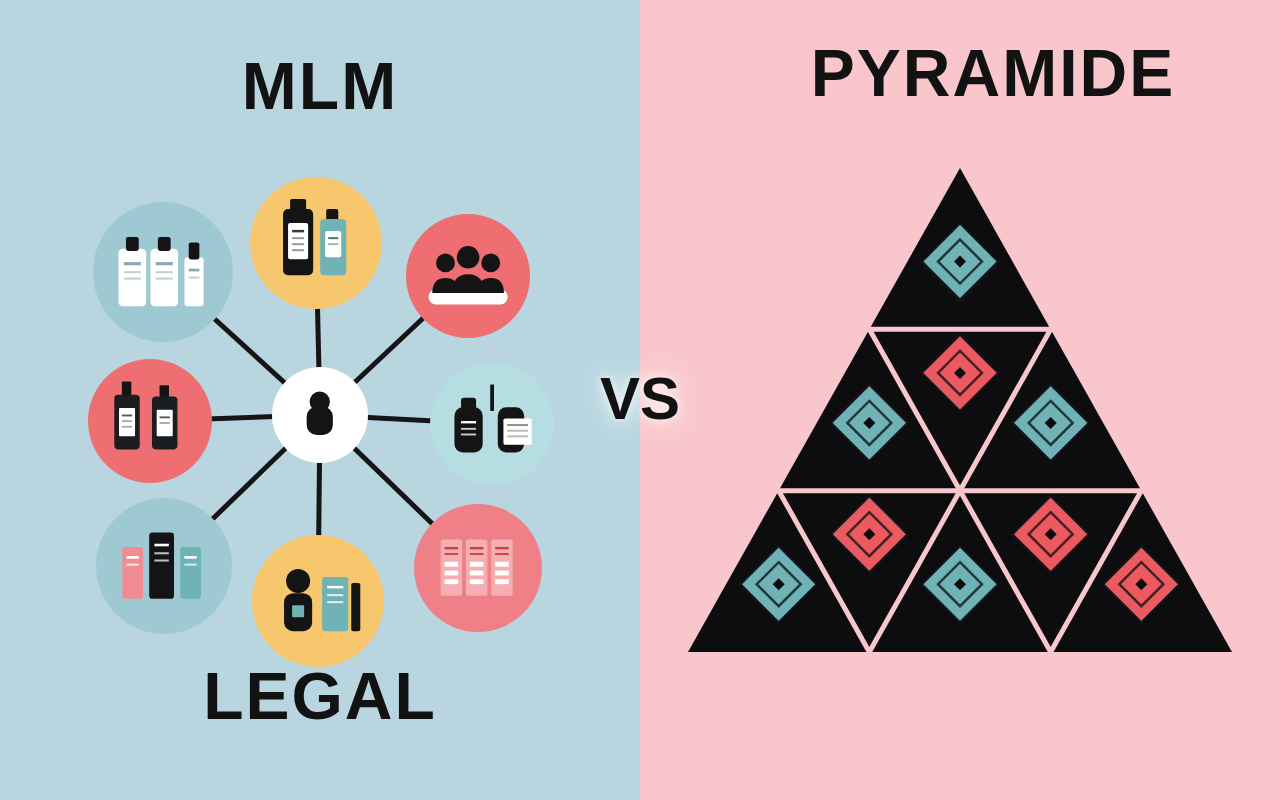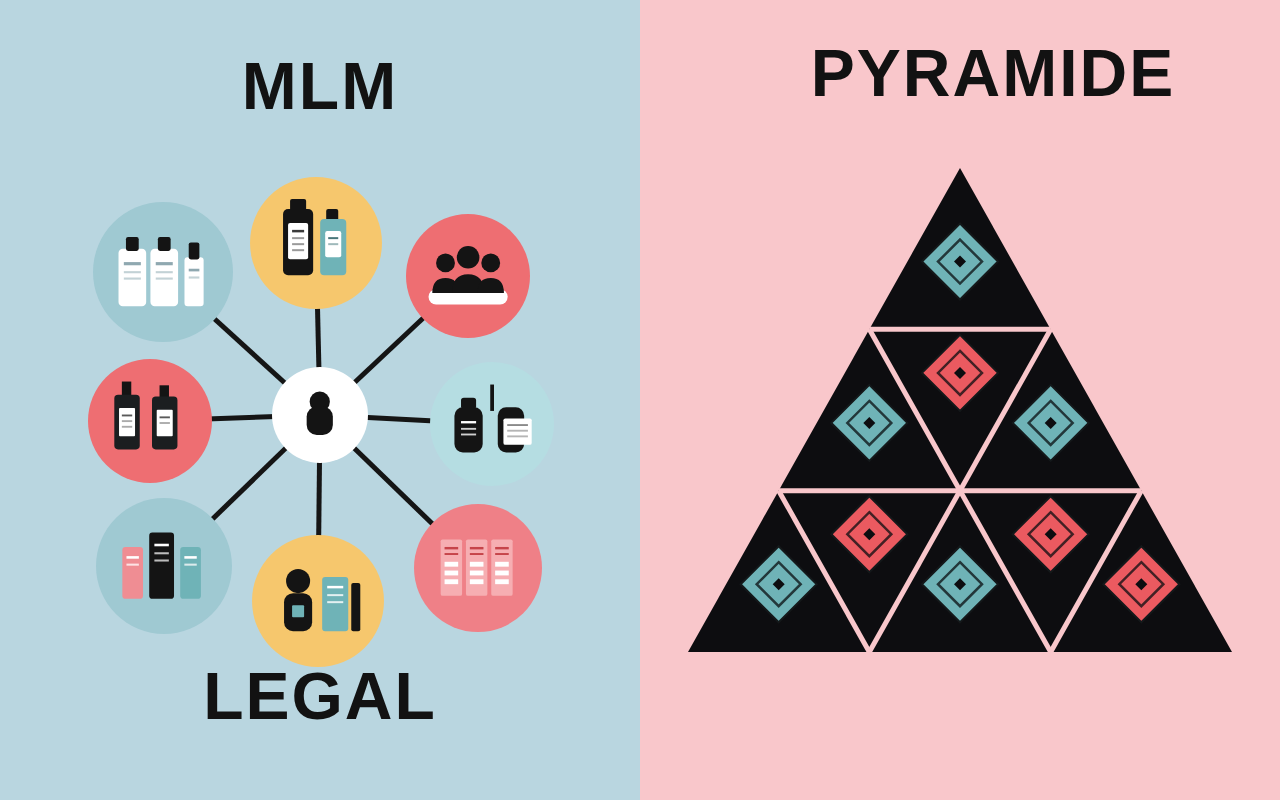--- a/index.html
+++ b/index.html
@@ -253,15 +253,16 @@
       </g>
       <g>
         <polygon points="481.33333333333337,406.24 519.3333333333334,444.24 481.33333333333337,482.24 443.33333333333337,444.24" fill="#eb5a60" stroke="#14181a" stroke-width="2"></polygon>
         <polygon points="481.33333333333337,422.24 503.33333333333337,444.24 481.33333333333337,466.24 459.33333333333337,444.24" fill="none" stroke="rgba(10,14,16,0.75)" stroke-width="2.5"></polygon>
         <polygon points="481.33333333333337,438.24 487.33333333333337,444.24 481.33333333333337,450.24 475.33333333333337,444.24" fill="#0d0d10"></polygon>
       </g>
     </svg>
 
   <div class="big-label title-left">MLM</div>
   <div class="big-label title-right">PYRAMIDE</div>
+  <div class="vs">VS</div>
   <div class="big-label caption-left">LEGAL</div>
 
 </div>
 
 </body></html>

